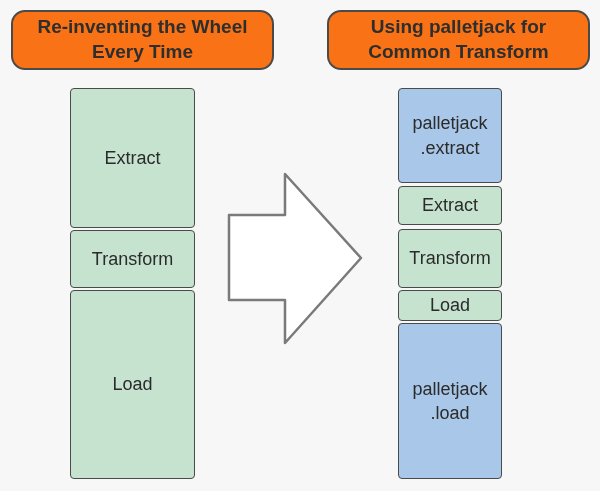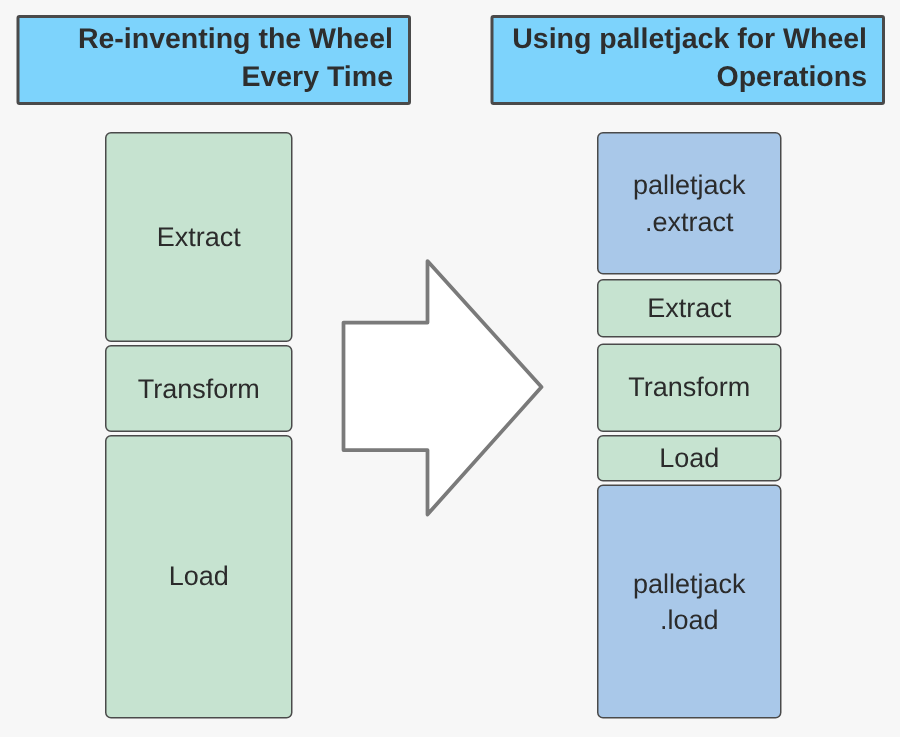--- a/index.html
+++ b/index.html
@@ -13,28 +13,28 @@
   .canvas {
     position: relative;
     width: 600px;
     height: 491px;
     overflow: hidden;
   }
   .title-box {
     position: absolute;
     top: 10px;
     height: 60px;
-    background: #7dd3fc;
+    background: #f97316;
     border: 2px solid #4a4a4a;
-    border-radius: 2px;
+    border-radius: 14px;
     box-sizing: border-box;
     display: flex;
     align-items: center;
     justify-content: center;
-    text-align: right;
+    text-align: center;
     font-weight: bold;
     font-size: 19px;
     line-height: 1.3;
     color: #2e2e2e;
     padding: 0 10px;
   }
   .title-left  { left: 11px;  width: 263px; }
   .title-right { left: 327px; width: 263px; }
   .box {
     position: absolute;
@@ -45,21 +45,21 @@
     align-items: center;
     justify-content: center;
     text-align: center;
     font-size: 18px;
     line-height: 1.35;
     color: #2b2b2b;
     white-space: pre-line;
   }
   .bold { font-weight: normal; }
   .lcol { left: 70px;  width: 125px; }
-  .rcol { left: 398px; width: 123px; }
+  .rcol { left: 398px; width: 104px; }
   .lb-extract    { top: 88px;  height: 140px; }
   .lb-transform  { top: 230px; height: 58px;  }
   .lb-load       { top: 290px; height: 189px; }
   .rb-pjextract  { top: 88px;  height: 95px;  }
   .rb-extract    { top: 186px; height: 39px;  }
   .rb-transform  { top: 229px; height: 59px;  }
   .rb-load       { top: 290px; height: 31px;  }
   .rb-pjload     { top: 323px; height: 156px; }
   .arrow-svg {
     position: absolute;
@@ -69,21 +69,21 @@
     height: 177px;
   }
 </style>
 </head>
 <body style="background-color: rgb(247, 247, 247);">
 
 <div class="canvas">
 
   <div class="title-box title-left">Re-inventing the Wheel Every Time</div>
 
-  <div class="title-box title-right">Using palletjack for Wheel Operations</div>
+  <div class="title-box title-right">Using palletjack for Common Transform</div>
 
   <div class="box bold lcol lb-extract" style="background-color: rgb(198, 227, 208);">Extract</div>
 
   <div class="box bold lcol lb-transform" style="background-color: rgb(198, 227, 208);">Transform</div>
 
   <div class="box bold lcol lb-load" style="background-color: rgb(198, 227, 208);">Load</div>
 
   <svg class="arrow-svg" viewBox="0 0 140 177">
     <polygon points="4,45 60,45 60,4 136,88 60,173 60,130 4,130" fill="#ffffff" stroke="#7a7a7a" stroke-width="2.5" stroke-linejoin="round"></polygon>
   </svg>

